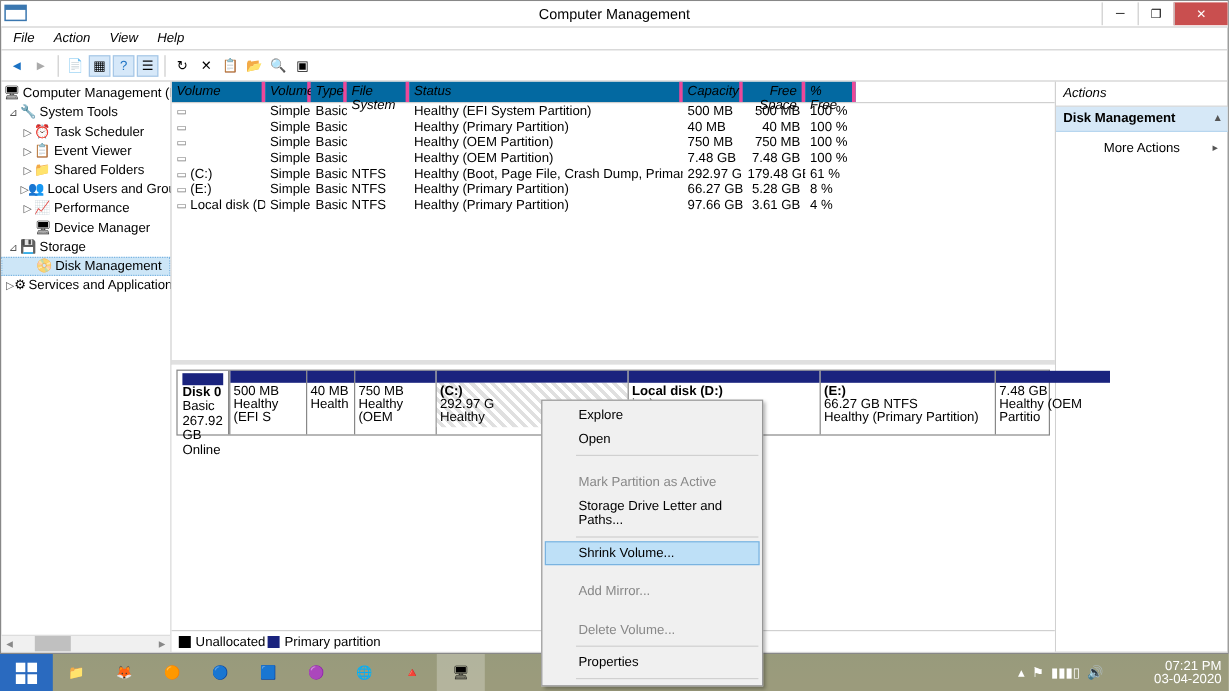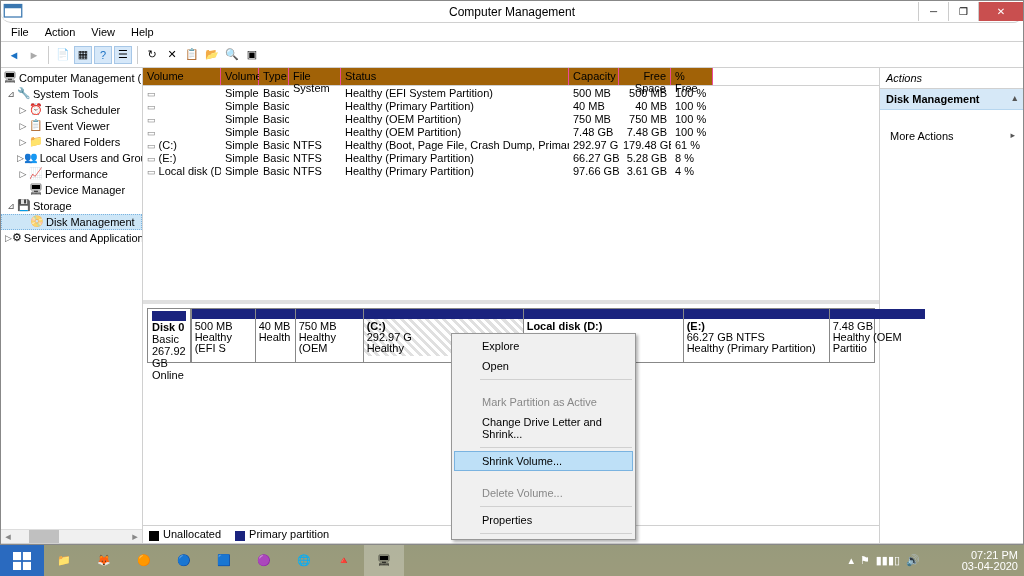--- a/index.html
+++ b/index.html
@@ -1,68 +1,68 @@
 <!DOCTYPE html>
 <html><head>
 <meta charset="utf-8">
 <style>
 * { box-sizing: border-box; margin: 0; padding: 0; font-family: "Segoe UI", Tahoma, sans-serif; font-size: 11px; }
 body { width: 1024px; height: 576px; background: linear-gradient(to bottom, #7ea89f 0%, #a4b89f 50%, #c9c99f 100%); overflow: hidden; }
 
 .window { position: absolute; top: 0; left: 0; width: 1024px; height: 545px; background: #fff; border: 1px solid #888; display: flex; flex-direction: column; }
-.titlebar { height: 22px; background: #fff; display: flex; align-items: center; border-bottom: 1px solid #d0d0d0; position: relative; border-radius: 10px; }
+.titlebar { height: 22px; background: #fff; display: flex; align-items: center; border-bottom: 1px solid #d0d0d0; position: relative; }
 .titlebar .icon-area { width: 20px; height: 20px; margin-left: 2px; }
 .titlebar .title-text { position: absolute; left: 50%; transform: translateX(-50%); color: #000; font-size: 12px; }
 .titlebar .win-controls { margin-left: auto; display: flex; }
 .titlebar .win-btn { width: 30px; height: 19px; display: flex; align-items: center; justify-content: center; border-left: 1px solid #ccc; font-size: 10px; }
 .titlebar .win-btn.close { background: #c94f4f; color: #fff; width: 45px; }
 
 .menubar { height: 19px; display: flex; align-items: center; padding: 0 2px; border-bottom: 1px solid #d0d0d0; }
-.menubar span { padding: 2px 8px; cursor: default; }
+.menubar span { padding: 2px 8px; cursor: default; font-style: italic; }
 
 .toolbar { height: 26px; display: flex; align-items: center; padding: 0 4px; gap: 2px; border-bottom: 1px solid #d0d0d0; }
 .tool-btn { width: 18px; height: 18px; display: flex; align-items: center; justify-content: center; border: 1px solid transparent; }
 .tool-btn.active { border: 1px solid #a7c7e7; background: #d6e8f9; }
 .tool-sep { width: 1px; height: 18px; background: #ccc; margin: 0 3px; }
 
 .main { flex: 1; display: flex; min-height: 0; border-bottom: 1px solid #d0d0d0; }
 .tree-pane { width: 142px; border-right: 1px solid #d0d0d0; overflow: hidden; padding: 2px 0; position: relative; }
 .tree-pane .hscroll { position: absolute; bottom: 0; left: 0; right: 0; height: 14px; background: #f0f0f0; border-top: 1px solid #ddd; display: flex; }
 .tree-pane .hscroll .thumb { width: 30px; background: #c0c0c0; margin-left: 14px; }
 .tree-row { display: flex; align-items: center; height: 16px; padding-left: 2px; white-space: nowrap; }
 .tree-row .tw { width: 12px; text-align: center; color: #555; font-size: 9px; display: inline-block; }
 .tree-row .ico { width: 14px; height: 14px; margin-right: 2px; display: inline-block; }
 .tree-row.selected { background: #cde6f7; border: 1px dotted #7ab3e0; }
 .tree-row.selected span.lbl { background: #cde6f7; }
 
 .center-pane { flex: 1; display: flex; flex-direction: column; min-width: 0; }
 .volumes { flex: 0 0 236px; overflow: hidden; border-bottom: 4px solid #e0e0e0; }
 .vol-head { display: flex; height: 18px; border-bottom: 1px solid #d0d0d0; }
-.vol-head .col { border-right: 1px solid #ec4899; padding: 2px 4px; background: #a16207; }
+.vol-head .col { border-right: 3px solid #ec4899; padding: 2px 4px; background: #0369a1; font-style: italic; }
 .vol-body .row { display: flex; height: 13px; align-items: center; }
 .vol-body .row .cell { padding: 0 4px; white-space: nowrap; overflow: hidden; }
 .c-vol { width: 78px; } .c-lay { width: 38px; } .c-typ { width: 30px; } .c-fs { width: 52px; }
 .c-stat { width: 228px; } .c-cap { width: 50px; } .c-free { width: 52px; text-align: right; } .c-pct { width: 42px; }
 
 .diskgraphic { flex: 1; background: #fff; position: relative; }
 .disk-row { display: flex; height: 55px; margin: 4px; border: 1px solid #888; }
 .disk-info { width: 74px; border-right: 1px solid #888; padding: 2px 4px; font-size: 10px; }
 .disk-info .dname { font-weight: bold; }
 .part { border-left: 1px solid #888; display: flex; flex-direction: column; position: relative; }
 .part .stripe { height: 10px; background: #1a237e; }
 .part .plabel { padding: 2px 3px; font-size: 10px; line-height: 11px; overflow: hidden; }
 .part.hatched .plabel { background: repeating-linear-gradient(45deg, #fff, #fff 3px, #e0e0e0 3px, #e0e0e0 6px); }
-.legend { position: absolute; bottom: 0; left: 0; right: 0; height: 18px; border-top: 1px solid #d0d0d0; display: flex; align-items: center; padding: 0 6px; gap: 14px; font-size: 10px; }
+.legend { position: absolute; bottom: 0; left: 0; right: 0; height: 18px; border-top: 1px solid #d0d0d0; display: flex; align-items: center; padding: 0 6px; gap: 2px; font-size: 10px; }
 .legend .sw { width: 10px; height: 10px; display: inline-block; margin-right: 4px; vertical-align: middle; }
 
 .actions-pane { width: 144px; border-left: 1px solid #d0d0d0; }
 .actions-pane .ap-title { padding: 4px 6px; font-weight: normal; border-bottom: 1px solid #d0d0d0; font-style: italic; }
 .actions-pane .ap-head { background: #d6e8f7; padding: 4px 6px; font-weight: bold; border-bottom: 1px solid #b7d6ef; position: relative; }
 .actions-pane .ap-head::after { content: "▴"; position: absolute; right: 6px; font-size: 9px; color: #555; }
-.actions-pane .ap-item { padding: 20px 10px; position: relative; }
+.actions-pane .ap-item { padding: 8px 10px; position: relative; text-align: center; }
 .actions-pane .ap-item::after { content: "▸"; position: absolute; right: 8px; font-size: 9px; color: #555; }
 
 .context-menu { position: absolute; left: 451px; top: 333px; width: 185px; background: #f0f0f0; border: 1px solid #979797; box-shadow: 2px 2px 3px rgba(0,0,0,0.3); padding: 2px; z-index: 100; }
 .context-menu .cm-item { padding: 4px 18px 4px 28px; font-size: 11px; }
 .context-menu .cm-item.disabled { color: #888; margin-top: 12px; }
 .context-menu .cm-item.hover { background: #bee0f7; border: 1px solid #7ab3e0; padding: 3px 17px 3px 27px; }
 .context-menu .cm-sep { height: 1px; background: #d0d0d0; margin: 3px 1px 3px 26px; }
 
 .taskbar { position: absolute; left: 0; bottom: 0; width: 1024px; height: 31px; background: rgba(20,20,20,0.25); display: flex; align-items: center; }
 .taskbar .tb-btn { width: 40px; height: 31px; display: flex; align-items: center; justify-content: center; }
@@ -349,23 +349,24 @@
       <div class="ap-item">More Actions</div>
     </div>
   </div>
 </div>
 
 <div class="context-menu" id="ctx">
     <div class="cm-item">Explore</div>
     <div class="cm-item">Open</div>
     <div class="cm-sep"></div>
     <div class="cm-item disabled">Mark Partition as Active</div>
-    <div class="cm-item">Change Drive Letter and Shrink...</div>
+    <div class="cm-item">Storage Drive Letter and Paths...</div>
     <div class="cm-sep"></div>
     <div class="cm-item hover">Shrink Volume...</div>
+    <div class="cm-item disabled">Add Mirror...</div>
     <div class="cm-item disabled">Delete Volume...</div>
     <div class="cm-sep"></div>
     <div class="cm-item">Properties</div>
     <div class="cm-sep"></div>
   </div>
 
 <div class="taskbar">
   <div class="start-btn">
     <svg viewBox="0 0 20 20">
         <rect x="0" y="0" width="9" height="9" fill="#fff"></rect>

